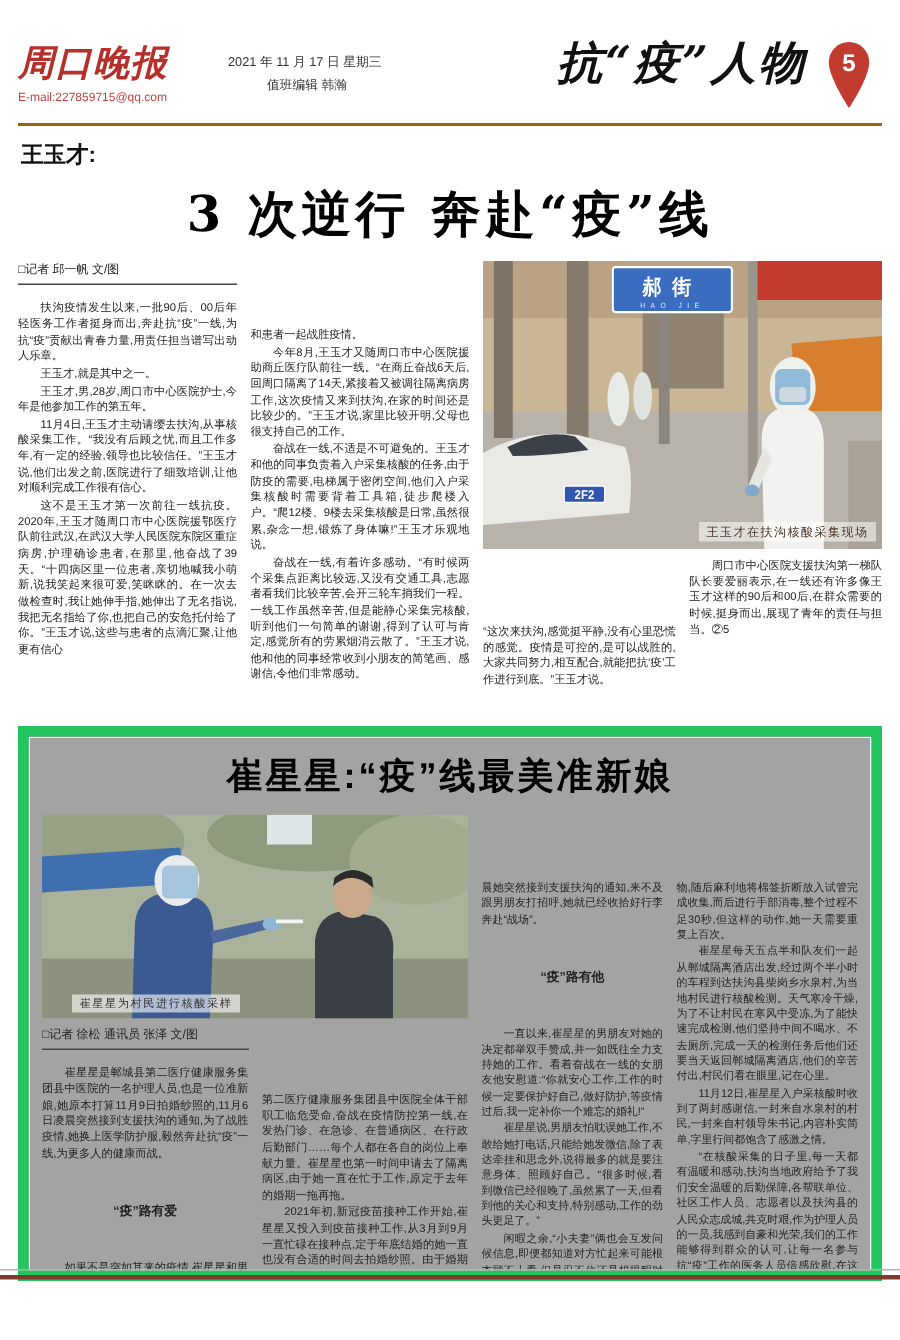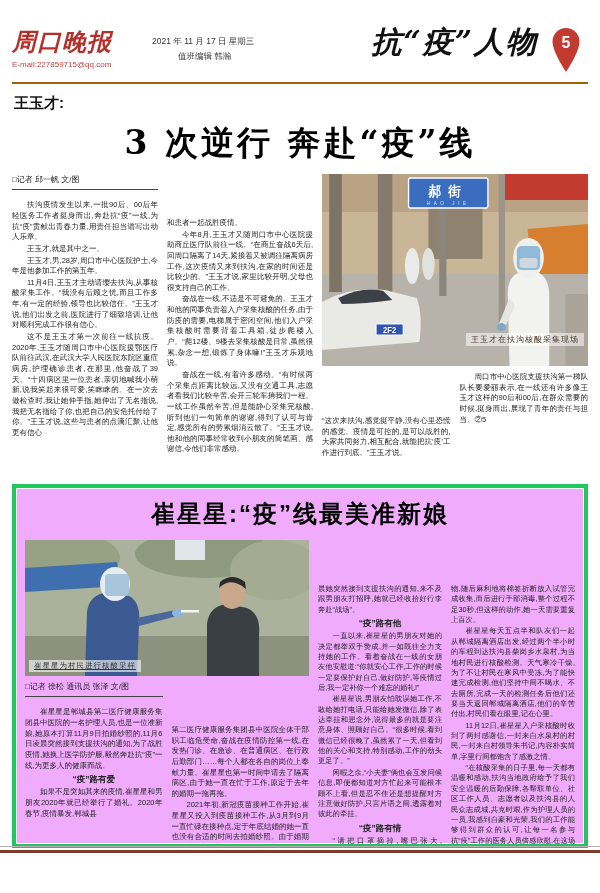--- a/index.html
+++ b/index.html
@@ -19,38 +19,38 @@
   
   .head-area{margin:10px 14px 8px;}
   .kicker{font-size:15px;font-weight:bold;color:#111;}
   .mainhead{text-align:center;font-family:"DejaVu Serif",serif;font-weight:bold;font-size:33px;color:#000;letter-spacing:3px;margin-top:8px;}
 
   
   .coltext{font-size:7.5px;line-height:1.42;text-align:justify;color:#222;}
   .coltext p{margin:0 0 1px;text-indent:2em;}
   .coltext p.cont{text-indent:0;margin-top:44px;}
   .byline{font-size:8px;font-weight:normal;border-bottom:1px solid #444;padding-bottom:4px;margin-bottom:10px;white-space:nowrap;}
-  .subhead{text-align:center;font-weight:bold;font-size:8.5px;margin:2px 0;text-indent:0 !important;}
+  .subhead{text-align:center;font-weight:bold;font-size:8.5px;margin:27px 0;text-indent:0 !important;}
 
   
   .art1{margin:8px 12px 0;display:grid;grid-template-columns:146px 146px 1fr;column-gap:9px;height:300px;overflow:hidden;}
   .art1 .col{overflow:hidden;}
   .photo1-wrap{position:relative;width:100%;height:192px;}
   .photo1-wrap svg{display:block;width:100%;height:100%;}
-  .p1caption{position:absolute;right:4px;bottom:20px;font-size:8px;color:#4a3425;background:rgba(255,255,255,.55);padding:1px 5px;letter-spacing:1px;}
+  .p1caption{position:absolute;right:4px;bottom:5px;font-size:8px;color:#4a3425;background:rgba(255,255,255,.55);padding:1px 5px;letter-spacing:1px;}
   .below-photo{display:grid;grid-template-columns:1fr 1fr;column-gap:9px;margin-top:6px;}
 
   
-  .art2{margin:10px 12px 0;border:4px solid #22c55e;background:#f0abfc;padding:8px 9px 6px;height:342px;overflow:hidden;box-shadow:inset 0 0 0 1px #eef6f8;}
+  .art2{margin:10px 12px 0;border:7px solid #22c55e;background:#a3a3a3;padding:8px 9px 6px;height:342px;overflow:hidden;box-shadow:inset 0 0 0 1px #eef6f8;}
   .a2title{text-align:center;font-weight:bold;font-size:24px;letter-spacing:2px;margin:2px 0 10px;color:#000;}
   .a2grid{display:grid;grid-template-columns:284px 1fr 1fr;column-gap:9px;}
   .a2grid .col{overflow:hidden;font-size:7.3px;}
   .photo2-wrap{position:relative;width:100%;height:136px;margin-bottom:5px;}
   .photo2-wrap svg{display:block;width:100%;height:100%;}
-  .p2caption{position:absolute;left:4px;bottom:4px;font-size:7.5px;color:#333;background:rgba(255,255,255,.6);padding:1px 5px;letter-spacing:1px;text-decoration:underline;}
+  .p2caption{position:absolute;left:20px;bottom:4px;font-size:7.5px;color:#333;background:rgba(255,255,255,.6);padding:1px 5px;letter-spacing:1px;}
   .a2left-cols{display:grid;grid-template-columns:1fr 1fr;column-gap:9px;}
   .a2left-cols>div{overflow:hidden;height:186px;}
 
   
   .footrules{position:absolute;left:0;right:0;top:846px;}
   .footrules .g{border-top:1px solid #b3b3b3;margin-bottom:3px;}
   .footrules .r{border-top:3px solid #7e3a2d;}
 </style>
 </head>
 <body>

